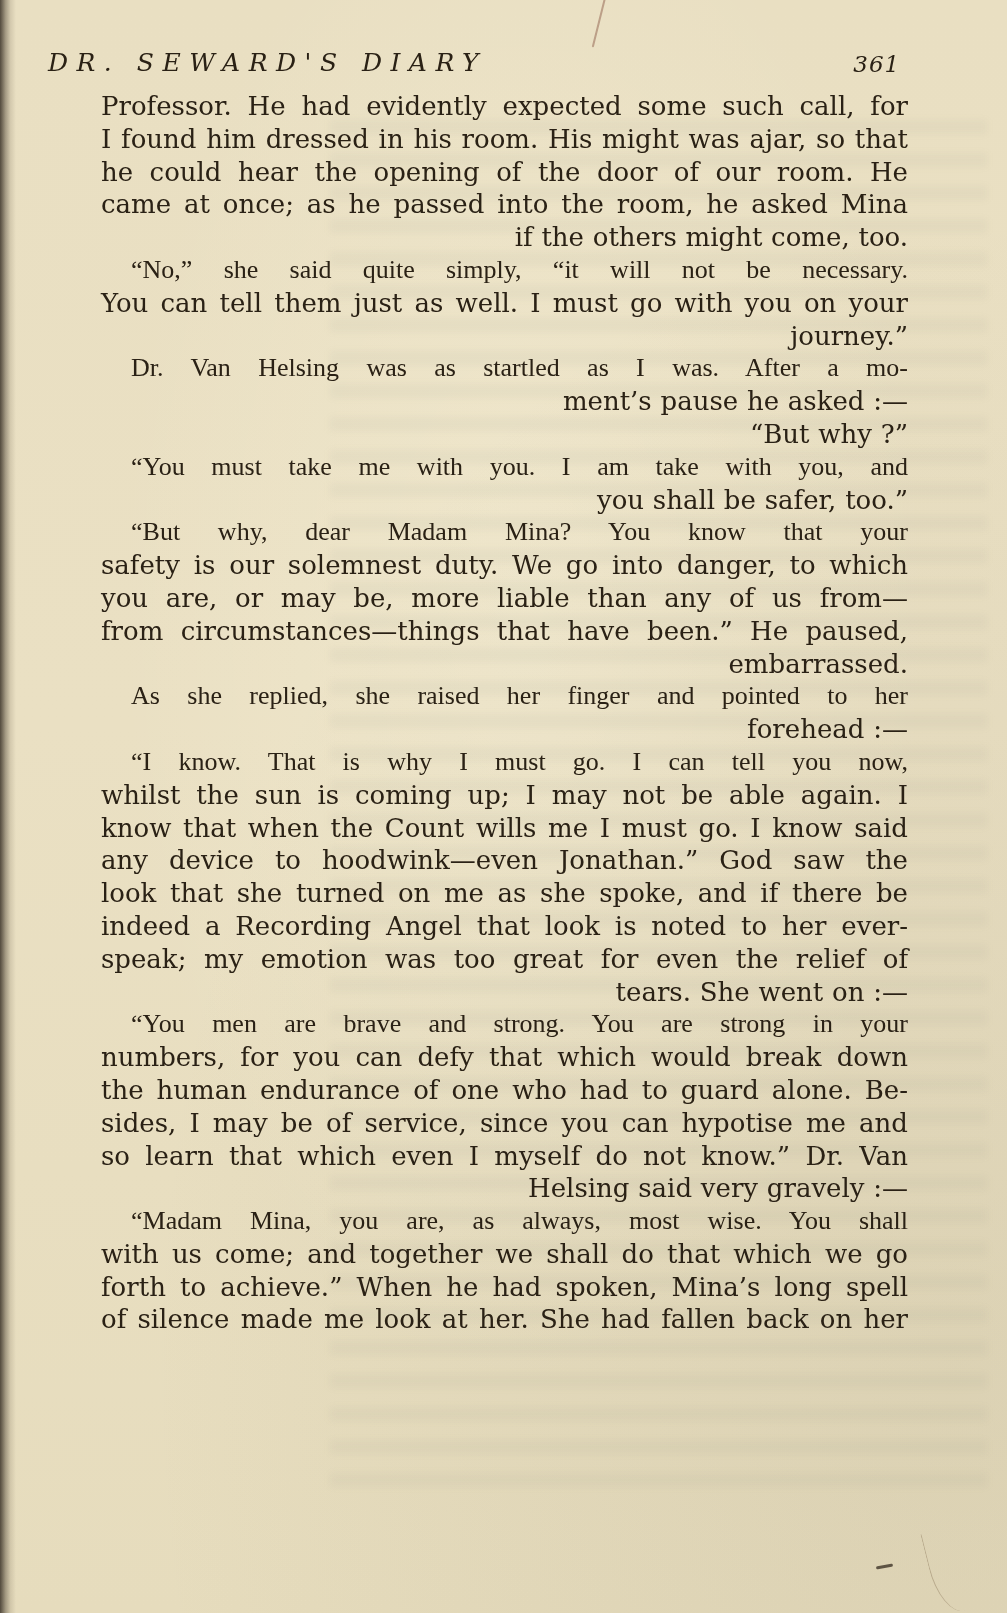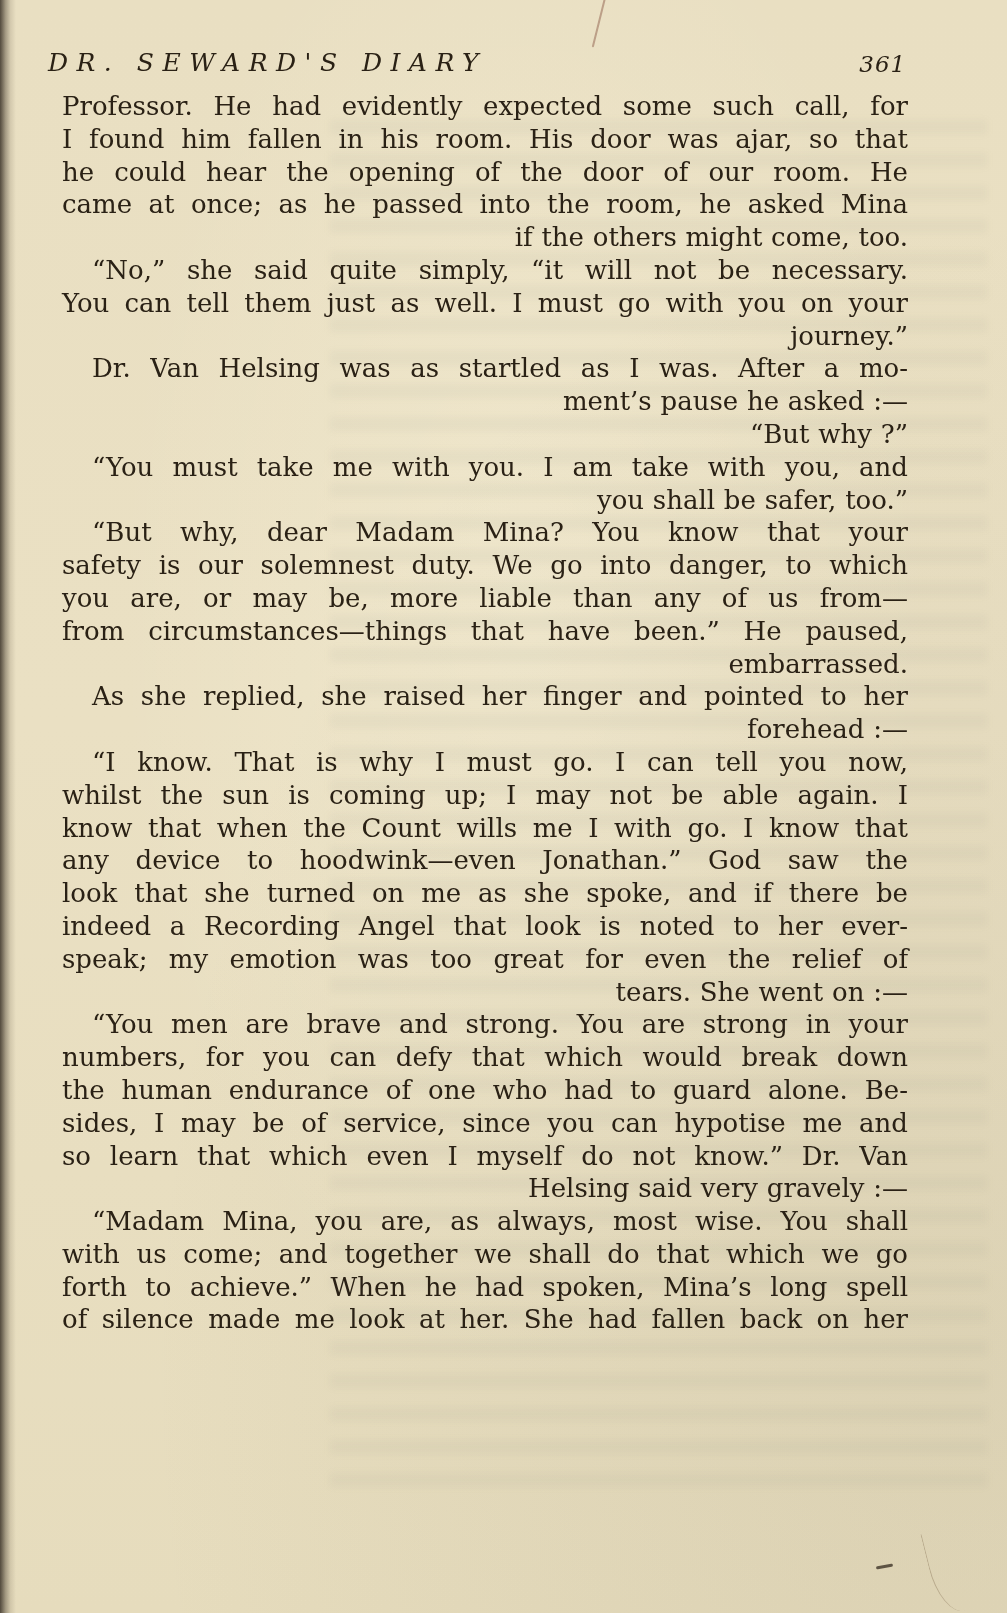--- a/index.html
+++ b/index.html
@@ -54,21 +54,21 @@
   }
   .running-head .title {
     display: inline-block;
     font-size: 25px;
     letter-spacing: 0.34em;
     white-space: nowrap;
     transform: translateX(-14px);
   }
   .running-head .folio {
     position: absolute;
-    right: 2px;
+    right: 8px;
     top: 3px;
     font-size: 23px;
     letter-spacing: 0.04em;
   }
   .body-text {
     position: absolute;
     left: 62px;
     top: 90px;
     width: 846px;
   }
@@ -76,27 +76,29 @@
     font-size: 26px;
     line-height: 32.8px;
     height: 32.8px;
     white-space: normal;
     text-align: right;
     word-spacing: 0.02em;
   }
   .line.j {
     text-align: justify;
     text-align-last: justify;
+    margin-left: 39px;
   }
   .line.ind {
     padding-left: 30px;
   }
   .line.j.ind {
     
     box-sizing: border-box;
+    font-family: Liberation Serif, serif;
   }
   
   .artifact-hairline-top {
     position: absolute;
     left: 598px; top: -4px;
     width: 2px; height: 52px;
     background: rgba(150,105,85,0.55);
     border-radius: 2px;
     transform: rotate(14deg);
   }
@@ -130,42 +132,42 @@
   <div class="artifact-dash-bottom"></div>
   <div class="artifact-hairline-bottom"></div>
 
   <div class="running-head">
     <span class="title">DR. SEWARD'S DIARY</span>
     <span class="folio">361</span>
   </div>
 
   <div class="body-text">
       <div class="line j">Professor. He had evidently expected some such call, for</div>
-      <div class="line j">I found him fallen in his room. His door was ajar, so that</div>
+      <div class="line j">I found him dressed in his room. His might was ajar, so that</div>
       <div class="line j">he could hear the opening of the door of our room. He</div>
       <div class="line j">came at once; as he passed into the room, he asked Mina</div>
       <div class="line">if the others might come, too.</div>
       <div class="line j ind">“No,” she said quite simply, “it will not be necessary.</div>
       <div class="line j">You can tell them just as well. I must go with you on your</div>
       <div class="line">journey.”</div>
       <div class="line j ind">Dr. Van Helsing was as startled as I was. After a mo-</div>
       <div class="line">ment’s pause he asked :—</div>
       <div class="line ind">“But why ?”</div>
       <div class="line j ind">“You must take me with you. I am take with you, and</div>
       <div class="line">you shall be safer, too.”</div>
       <div class="line j ind">“But why, dear Madam Mina? You know that your</div>
       <div class="line j">safety is our solemnest duty. We go into danger, to which</div>
       <div class="line j">you are, or may be, more liable than any of us from—</div>
       <div class="line j">from circumstances—things that have been.” He paused,</div>
       <div class="line">embarrassed.</div>
       <div class="line j ind">As she replied, she raised her finger and pointed to her</div>
       <div class="line">forehead :—</div>
       <div class="line j ind">“I know. That is why I must go. I can tell you now,</div>
       <div class="line j">whilst the sun is coming up; I may not be able again. I</div>
-      <div class="line j">know that when the Count wills me I with go. I know that</div>
+      <div class="line j">know that when the Count wills me I must go. I know said</div>
       <div class="line j">any device to hoodwink—even Jonathan.” God saw the</div>
       <div class="line j">look that she turned on me as she spoke, and if there be</div>
       <div class="line j">indeed a Recording Angel that look is noted to her ever-</div>
       <div class="line j">speak; my emotion was too great for even the relief of</div>
       <div class="line">tears. She went on :—</div>
       <div class="line j ind">“You men are brave and strong. You are strong in your</div>
       <div class="line j">numbers, for you can defy that which would break down</div>
       <div class="line j">the human endurance of one who had to guard alone. Be-</div>
       <div class="line j">sides, I may be of service, since you can hypotise me and</div>
       <div class="line j">so learn that which even I myself do not know.” Dr. Van</div>

